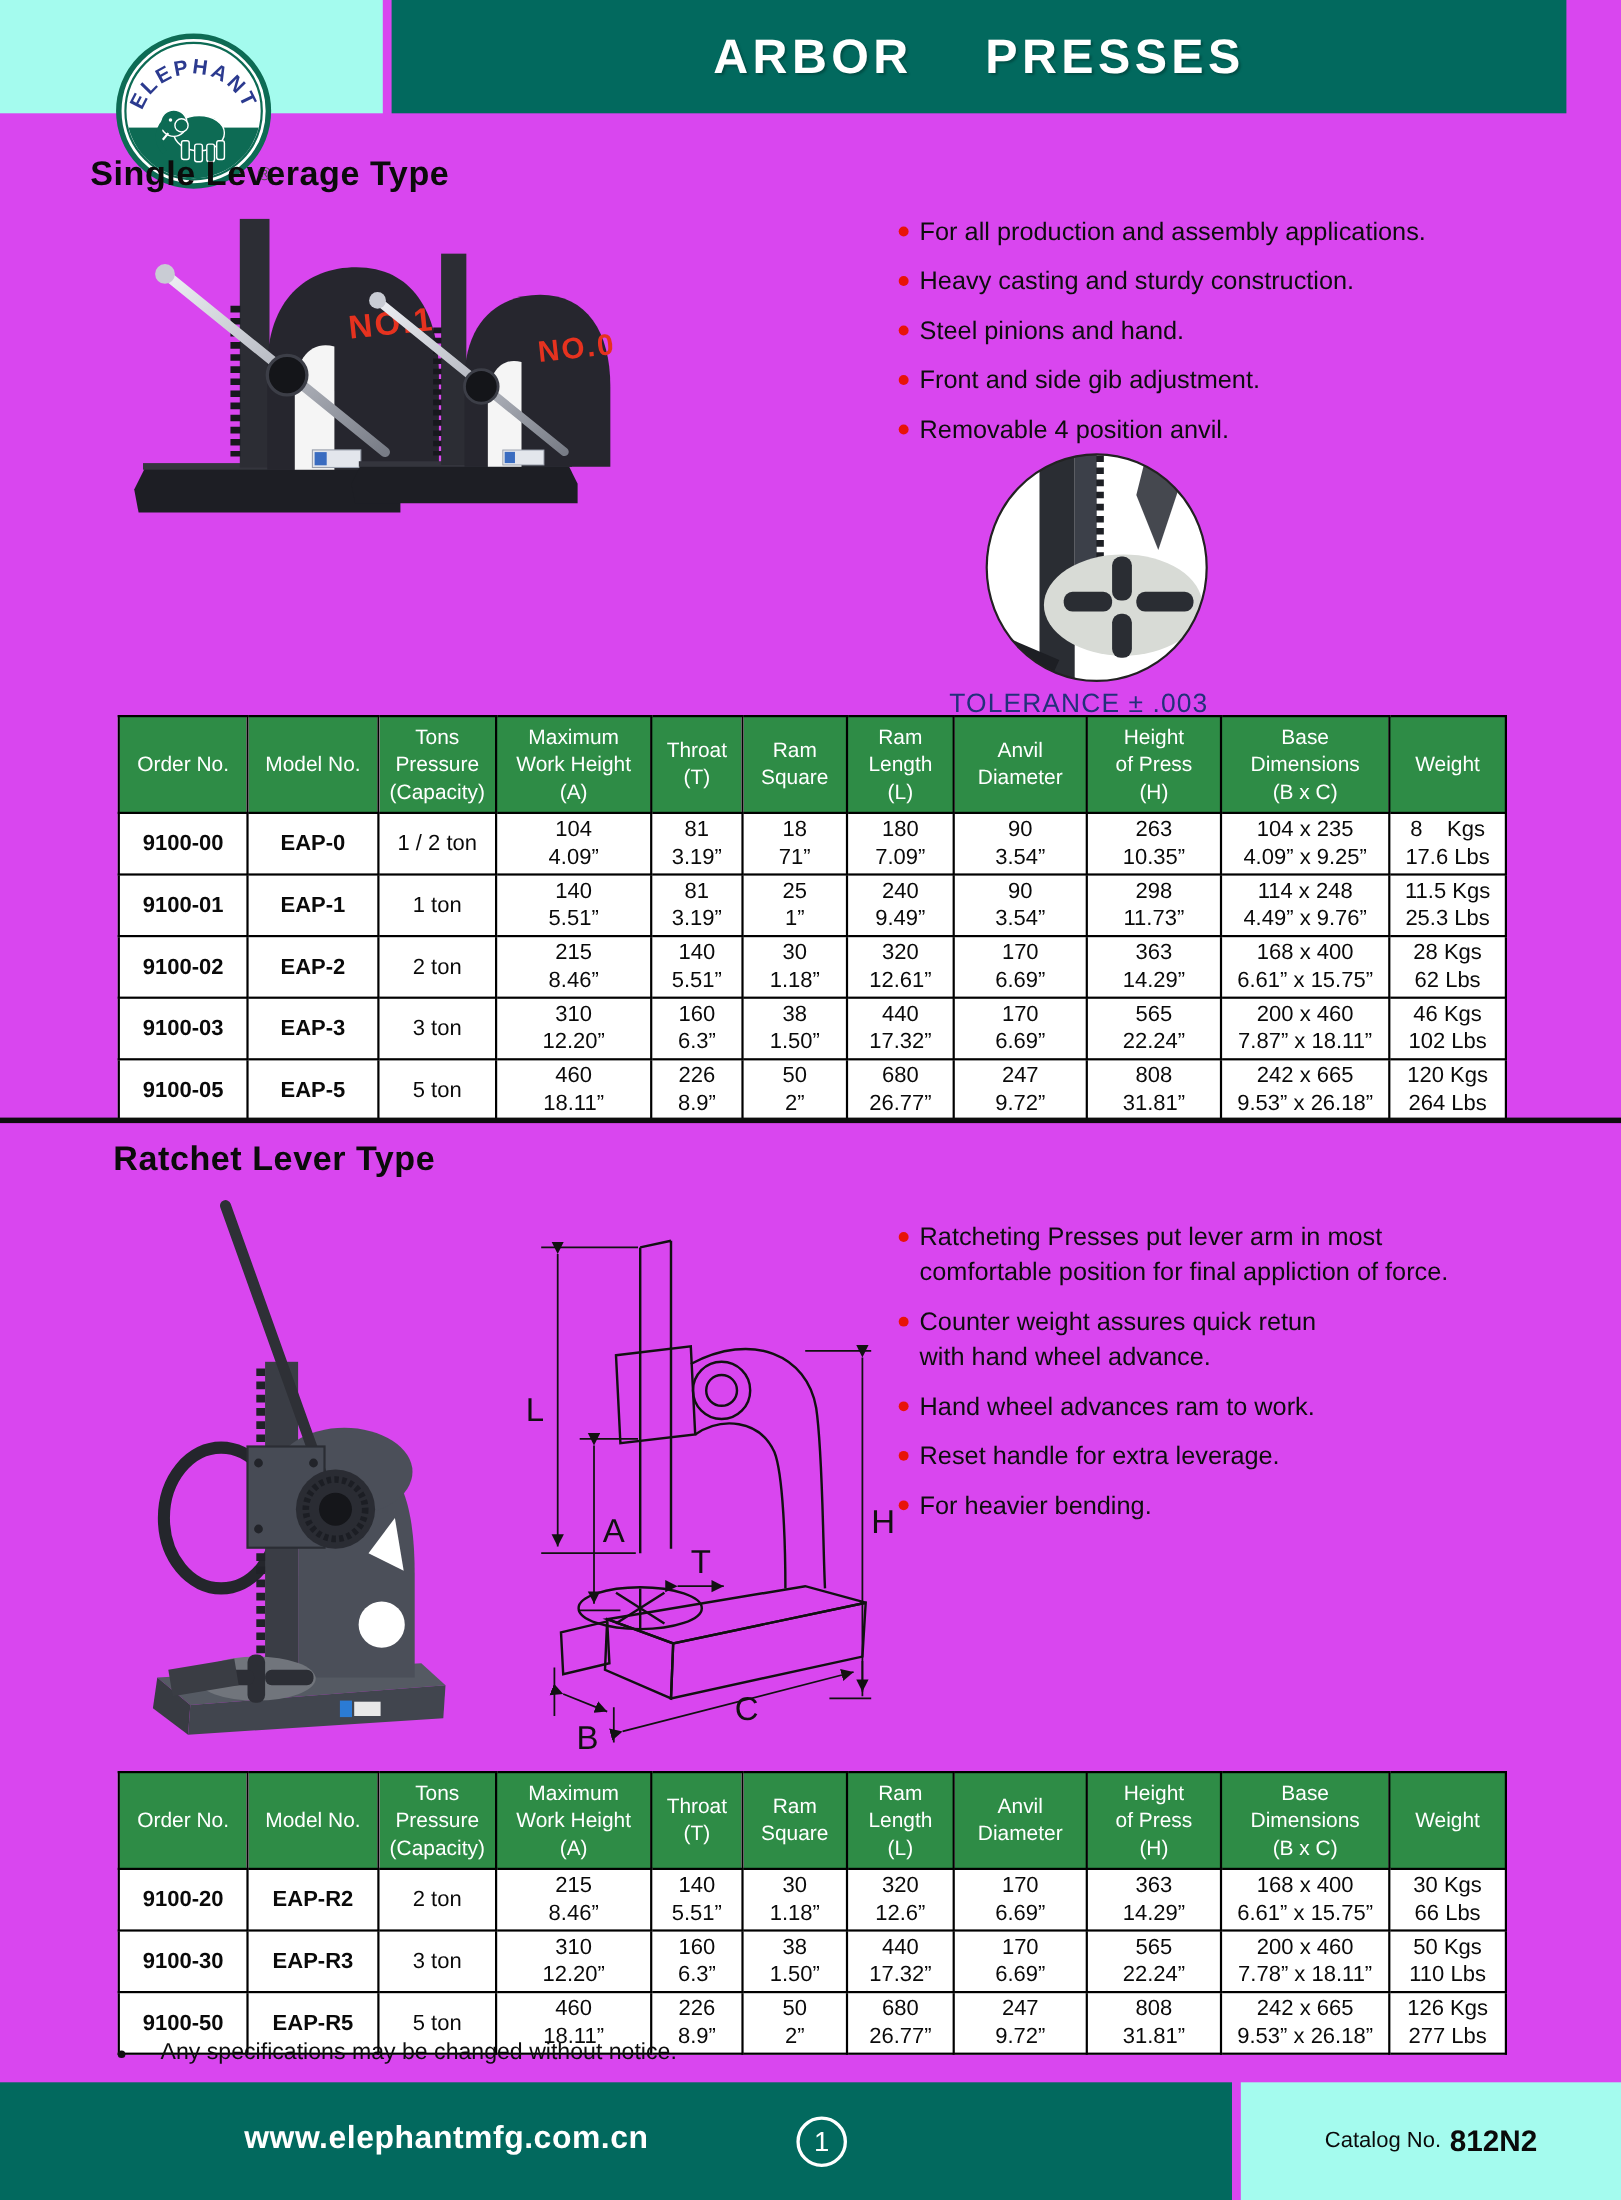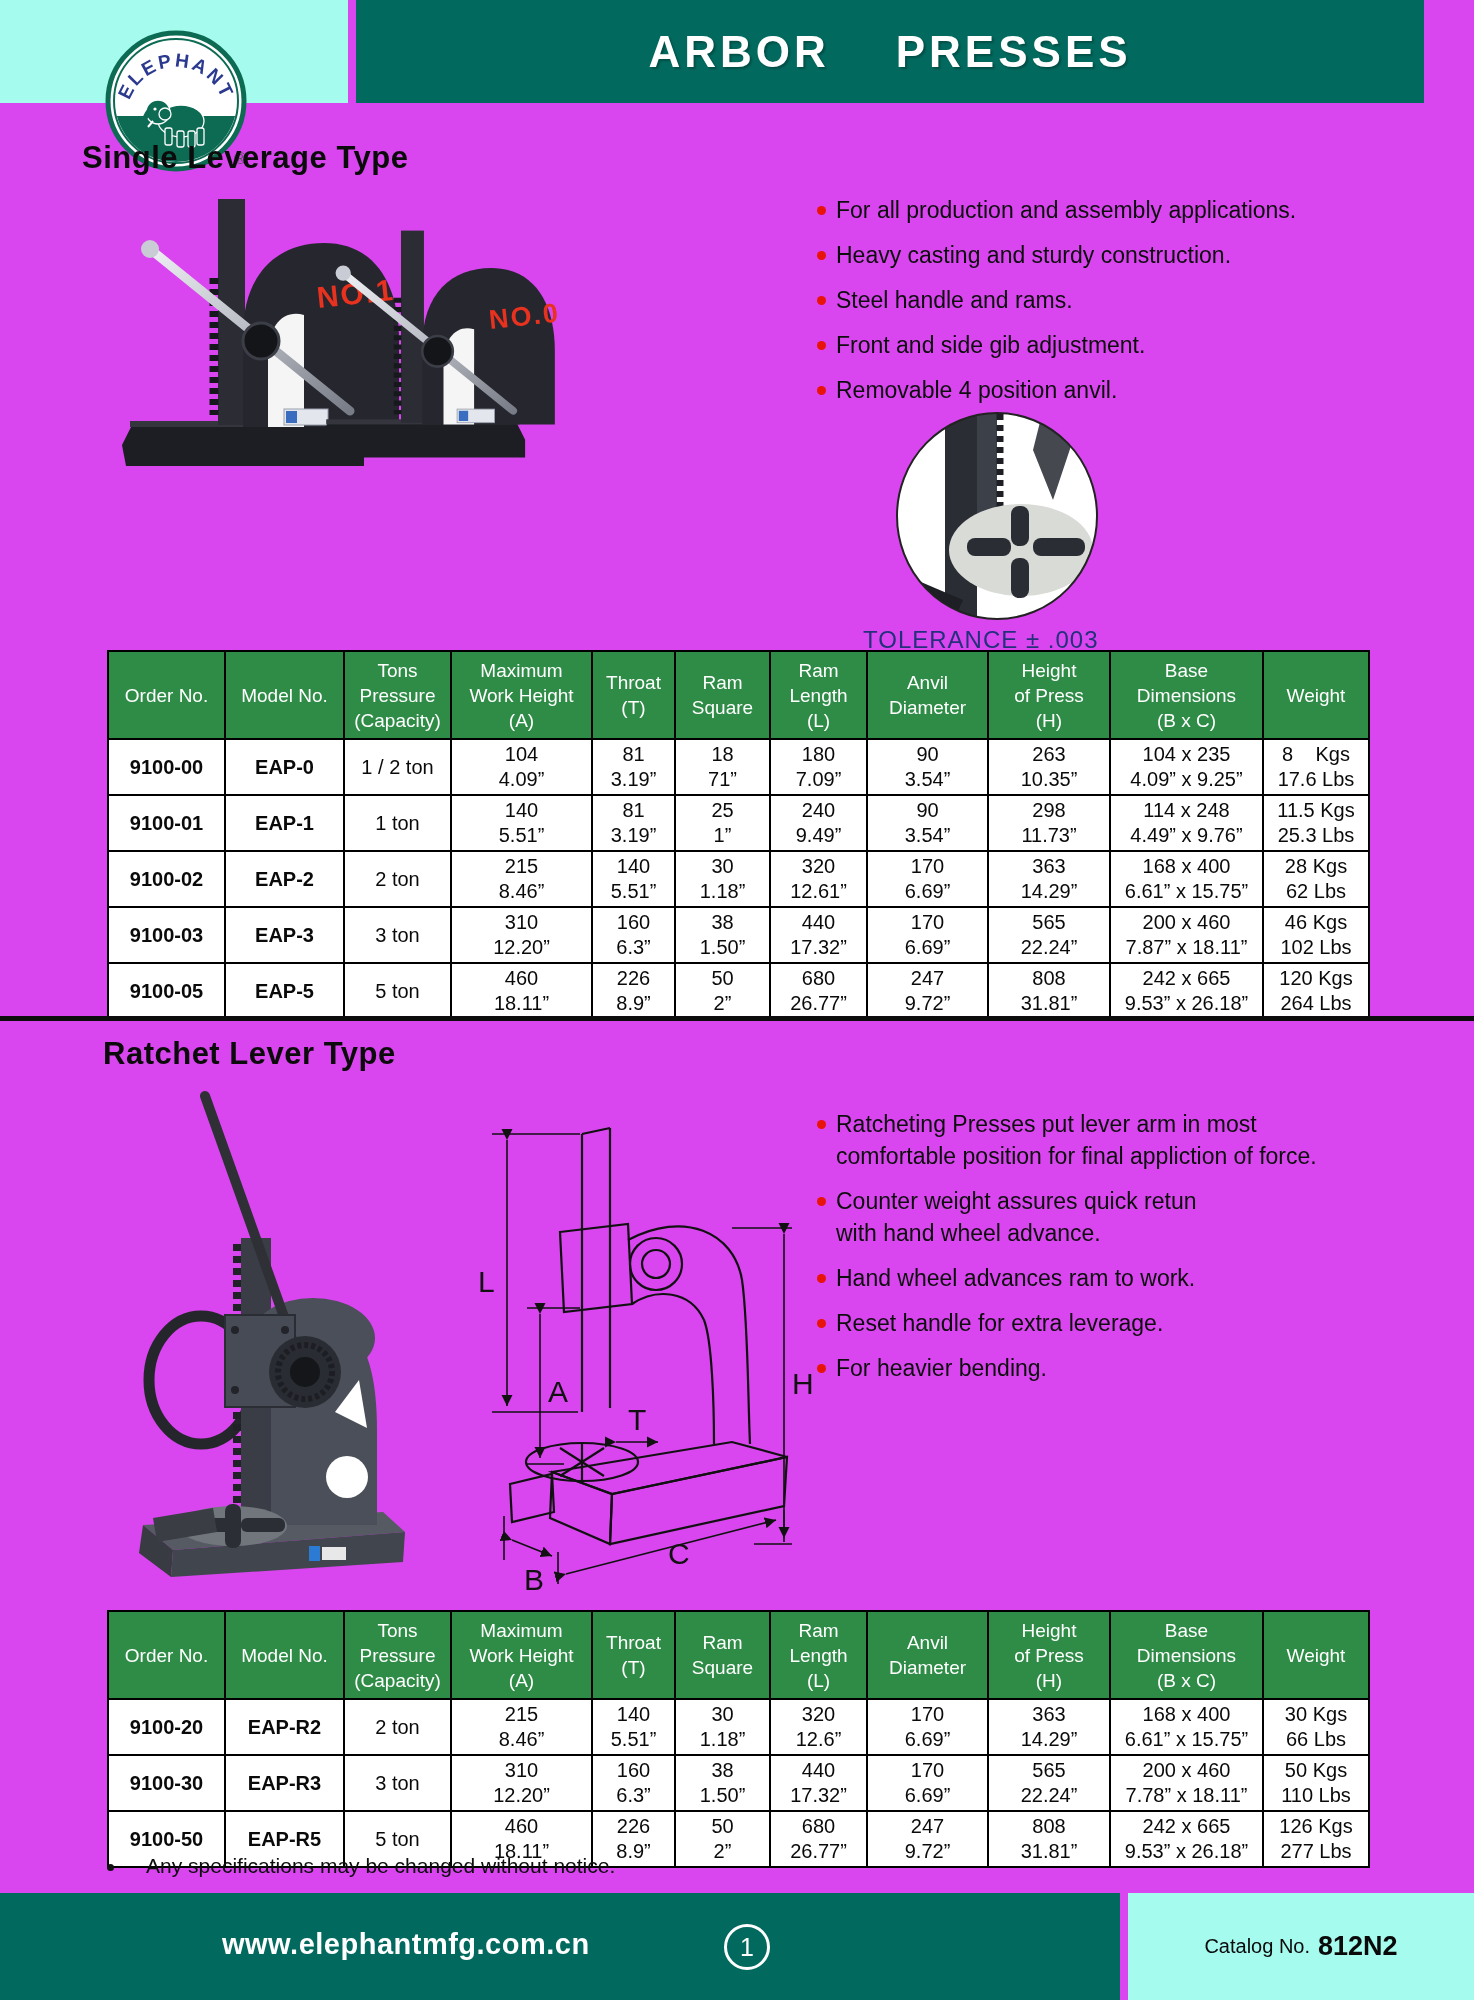--- a/index.html
+++ b/index.html
@@ -137,21 +137,21 @@
       <li>
         <span class="bdot"></span>
         <span class="btxt">For all production and assembly applications.</span>
       </li>
       <li>
         <span class="bdot"></span>
         <span class="btxt">Heavy casting and sturdy construction.</span>
       </li>
       <li>
         <span class="bdot"></span>
-        <span class="btxt">Steel handle and rams.</span>
+        <span class="btxt">Steel pinions and hand.</span>
       </li>
       <li>
         <span class="bdot"></span>
         <span class="btxt">Front and side gib adjustment.</span>
       </li>
       <li>
         <span class="bdot"></span>
         <span class="btxt">Removable 4 position anvil.</span>
       </li>
     </ul>

